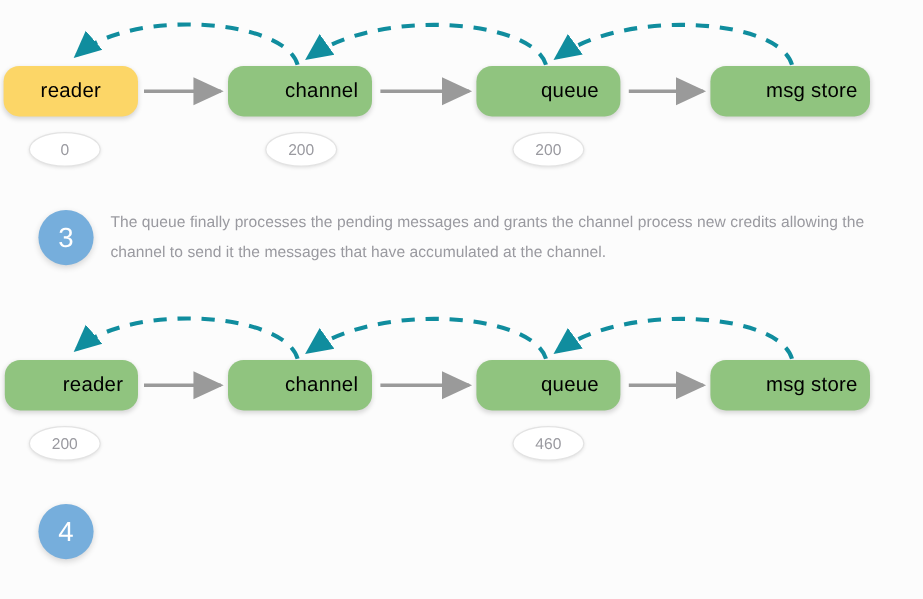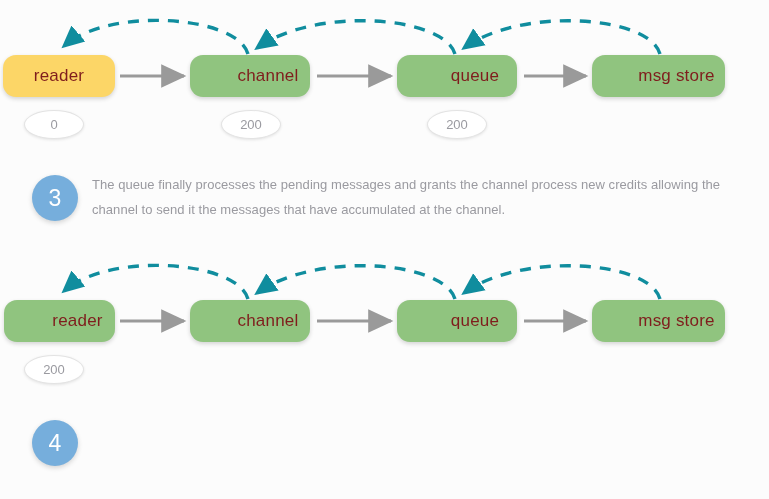--- a/index.html
+++ b/index.html
@@ -38,21 +38,21 @@
     overflow: visible;
   }
 
   .node {
     position: absolute;
     height: 42px;
     border-radius: 13px;
     display: flex;
     align-items: center;
     justify-content: center;
-    color: #7f1d1d;
+    color: #000000;
     font-size: 17px;
     letter-spacing: 0.2px;
     box-shadow: 0 2px 4px rgba(0,0,0,0.16);
     box-sizing: border-box;
     white-space: nowrap;
   }
   .node.green { background: #90c47f; padding-left: 36px; }
   .node.yellow { background: #fcd667; }
 
   .credit {
@@ -184,20 +184,23 @@
     <div class="node green" style="left:397px; top:55px; width:120px;">
       <span>queue</span>
     </div>
     <div class="node green" style="left:592px; top:55px; width:133px;">
       <span>msg store</span>
     </div>
 
     <div class="credit" style="left:24px; top:110px;">
       <span>200</span>
     </div>
+    <div class="credit" style="left:427px; top:110px;">
+      <span>460</span>
+    </div>
   </div>
 
   <div class="caption" style="top:408px; height:90px;">
     <div class="step-badge" style="left:32px; top:12px;">
       <span>4</span>
     </div>
   </div>
 
 </div>
 

